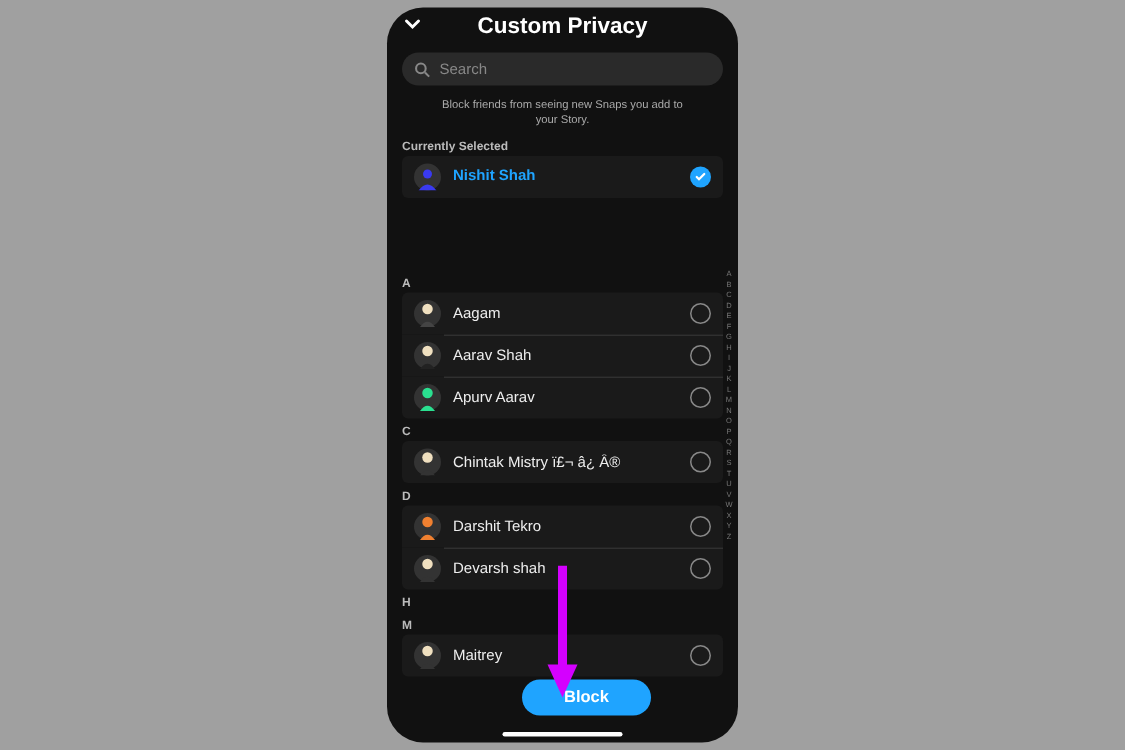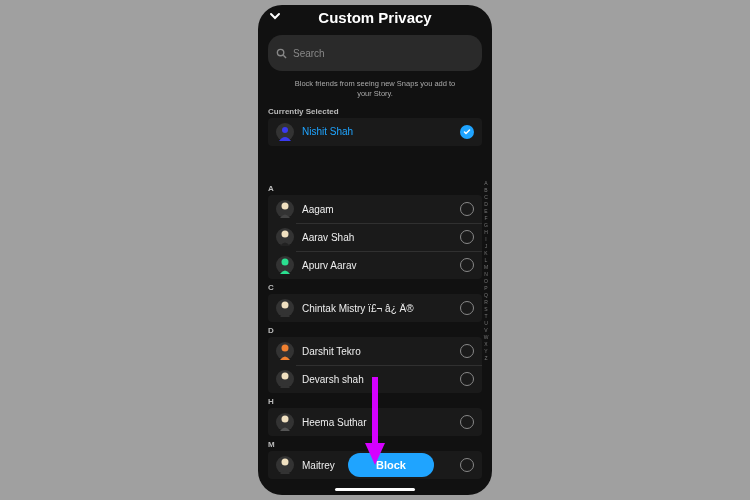--- a/index.html
+++ b/index.html
@@ -49,21 +49,21 @@
     top: 4px;
   }
   .header .title {
     font-weight: 700;
     font-size: 15px;
   }
   .searchwrap { padding: 6px 10px 4px 10px; }
   .search {
     background: #2a2a2a;
     border-radius: 14px;
-    height: 36px;
+    height: 22px;
     display: flex;
     align-items: center;
     padding: 0 8px;
     gap: 6px;
     color: #888;
     font-size: 10px;
   }
   .info {
     text-align: center;
     font-size: 7.5px;
@@ -89,21 +89,21 @@
     gap: 8px;
     position: relative;
   }
   .row + .row::before {
     content: "";
     position: absolute;
     top: 0; left: 28px; right: 0;
     height: 1px;
     background: #303030;
   }
-  .row.sel .name { color: #1fa4ff; font-weight: 400; }
+  .row.sel .name { color: #1fa4ff; font-weight: 700; }
   .row.rounded-top { border-top-left-radius: 4px; border-top-right-radius: 4px; }
   .row.rounded-bot { border-bottom-left-radius: 4px; border-bottom-right-radius: 4px; }
   .avatar {
     width: 18px;
     height: 18px;
     border-radius: 50%;
     flex-shrink: 0;
     position: relative;
     background: #333;
   }
@@ -301,32 +301,20 @@
                 <circle cx="9" cy="6" r="3.5" fill="#f0e0c0"></circle>
                 <path d="M4 18 Q9 11 14 18" fill="#333"></path>
               </svg>
             </span>
           <span class="name">Devarsh shah</span>
           <span class="radio"></span>
         </div>
       </div>
 
       <div class="letterhdr">H</div>
-      <div class="list">
-        <div class="row rounded-top rounded-bot">
-          <span class="avatar">
-              <svg width="18" height="18" viewBox="0 0 18 18">
-                <circle cx="9" cy="6" r="3.5" fill="#f0e0c0"></circle>
-                <path d="M4 18 Q9 11 14 18" fill="#555"></path>
-              </svg>
-            </span>
-          <span class="name">Heema Suthar</span>
-          <span class="radio"></span>
-        </div>
-      </div>
 
       <div class="letterhdr">M</div>
       <div class="list">
         <div class="row rounded-top rounded-bot">
           <span class="avatar">
               <svg width="18" height="18" viewBox="0 0 18 18">
                 <circle cx="9" cy="6" r="3.5" fill="#f0e0c0"></circle>
                 <path d="M4 18 Q9 11 14 18" fill="#333"></path>
               </svg>
             </span>

